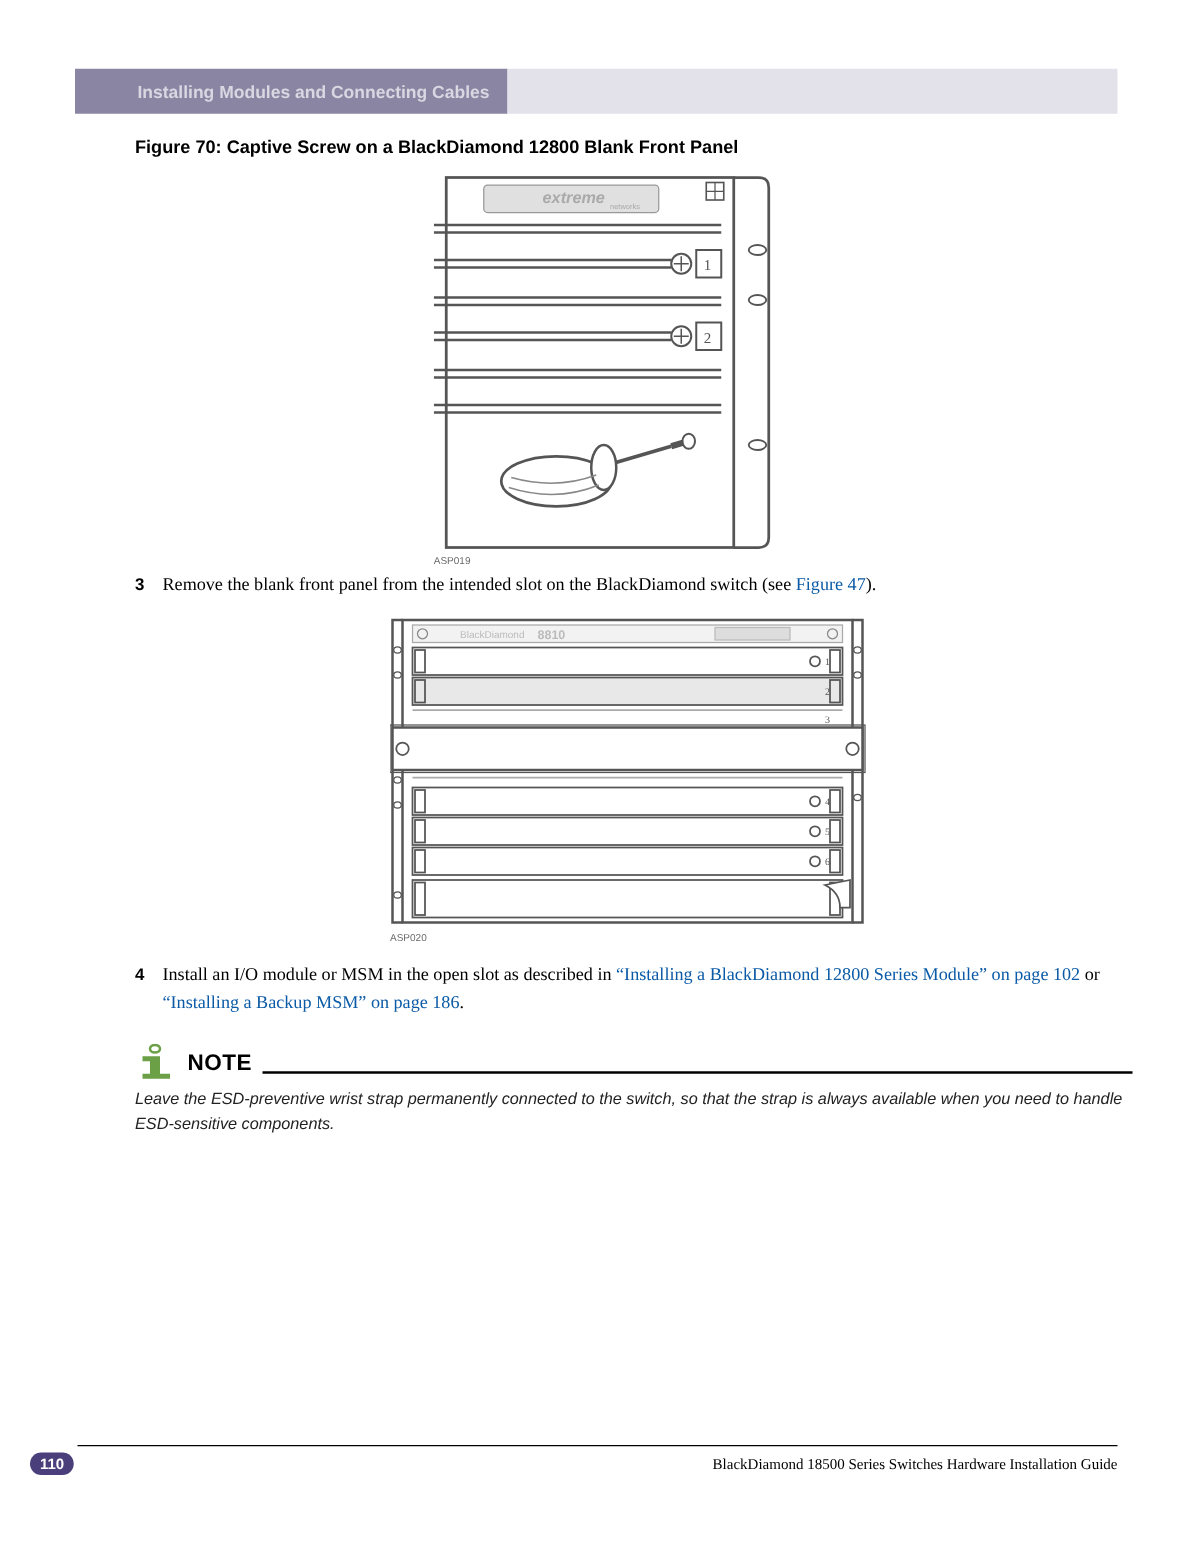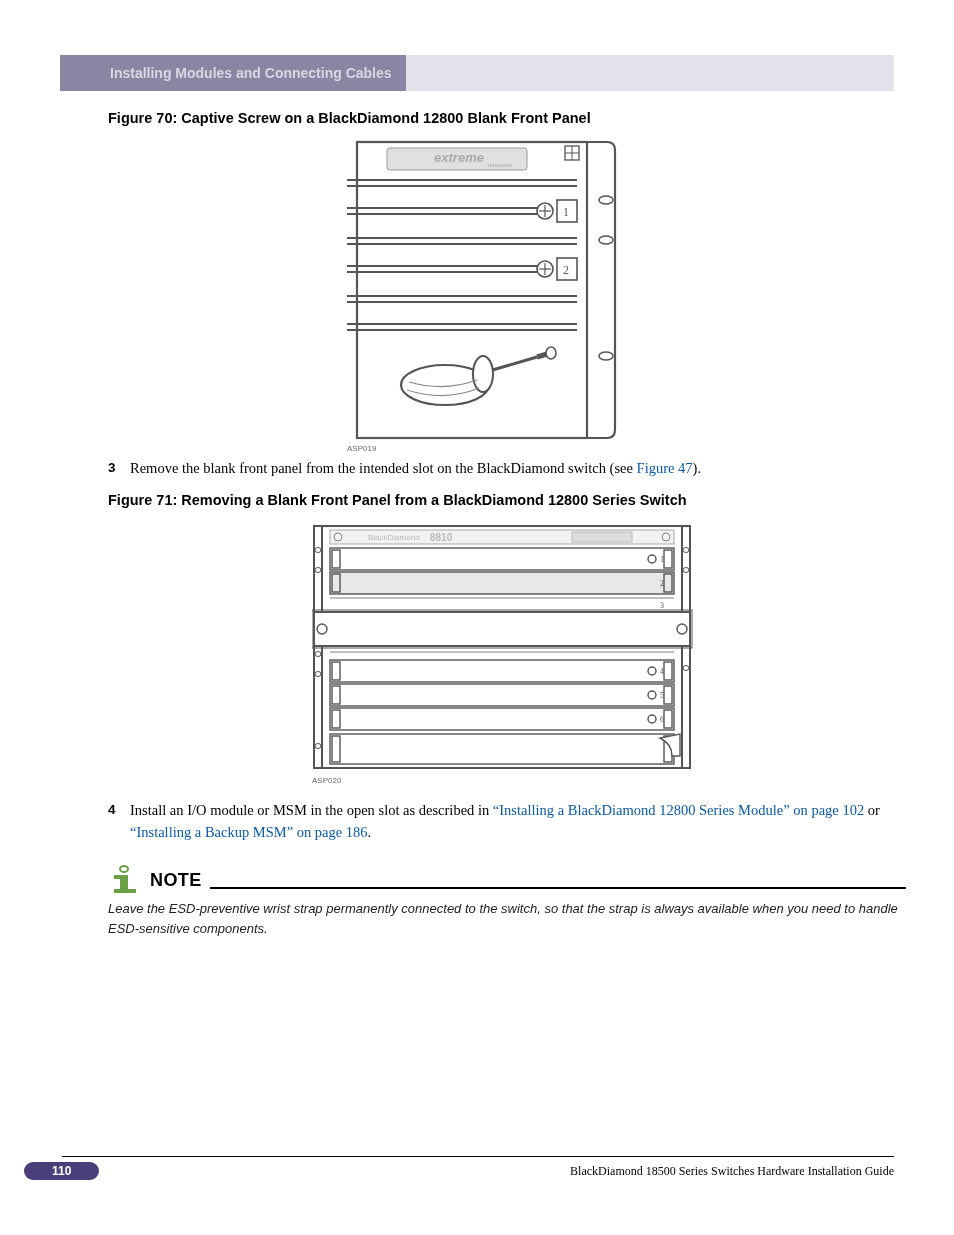--- a/index.html
+++ b/index.html
@@ -130,21 +130,21 @@
     right: 60px;
     display: flex;
     align-items: center;
     font-family: Georgia, serif;
     font-size: 12px;
   }
   .page-badge {
     background: #4a3f7a;
     color: #fff;
     border-radius: 12px;
-    padding: 2px 28px;
+    padding: 2px 8px;
     font-family: Arial, sans-serif;
     font-weight: bold;
     font-size: 12px;
   }
   .footer-right {
     margin-left: auto;
   }
   .footer-rule {
     position: absolute;
     left: 62px;
@@ -234,21 +234,20 @@
       <div class="dia-label" style="padding-right:40px;">ASP019</div>
     </div>
 
     <div class="step-row">
       <div class="step-num">3</div>
       <div class="step-body">
         <span>Remove the blank front panel from the intended slot on the BlackDiamond switch (see </span><span class="link">Figure 47</span><span>).</span>
       </div>
     </div>
 
-    <div class="figure-caption">Figure 71:  Removing a Blank Front Panel from a BlackDiamond 12800 Series Switch</div>
 
     <div class="figure-box-71">
       <svg width="390" height="250" viewBox="0 0 390 250">
 
         <rect x="10" y="4" width="360" height="242" fill="none" stroke="#555" stroke-width="2"></rect>
 
         <path d="M 10 4 L 2 4 L 2 246 L 10 246" fill="none" stroke="#555" stroke-width="2"></path>
         <path d="M 370 4 L 378 4 L 378 246 L 370 246" fill="none" stroke="#555" stroke-width="2"></path>
         <ellipse cx="6" cy="28" rx="3" ry="2.5" fill="none" stroke="#555"></ellipse>
         <ellipse cx="6" cy="48" rx="3" ry="2.5" fill="none" stroke="#555"></ellipse>

